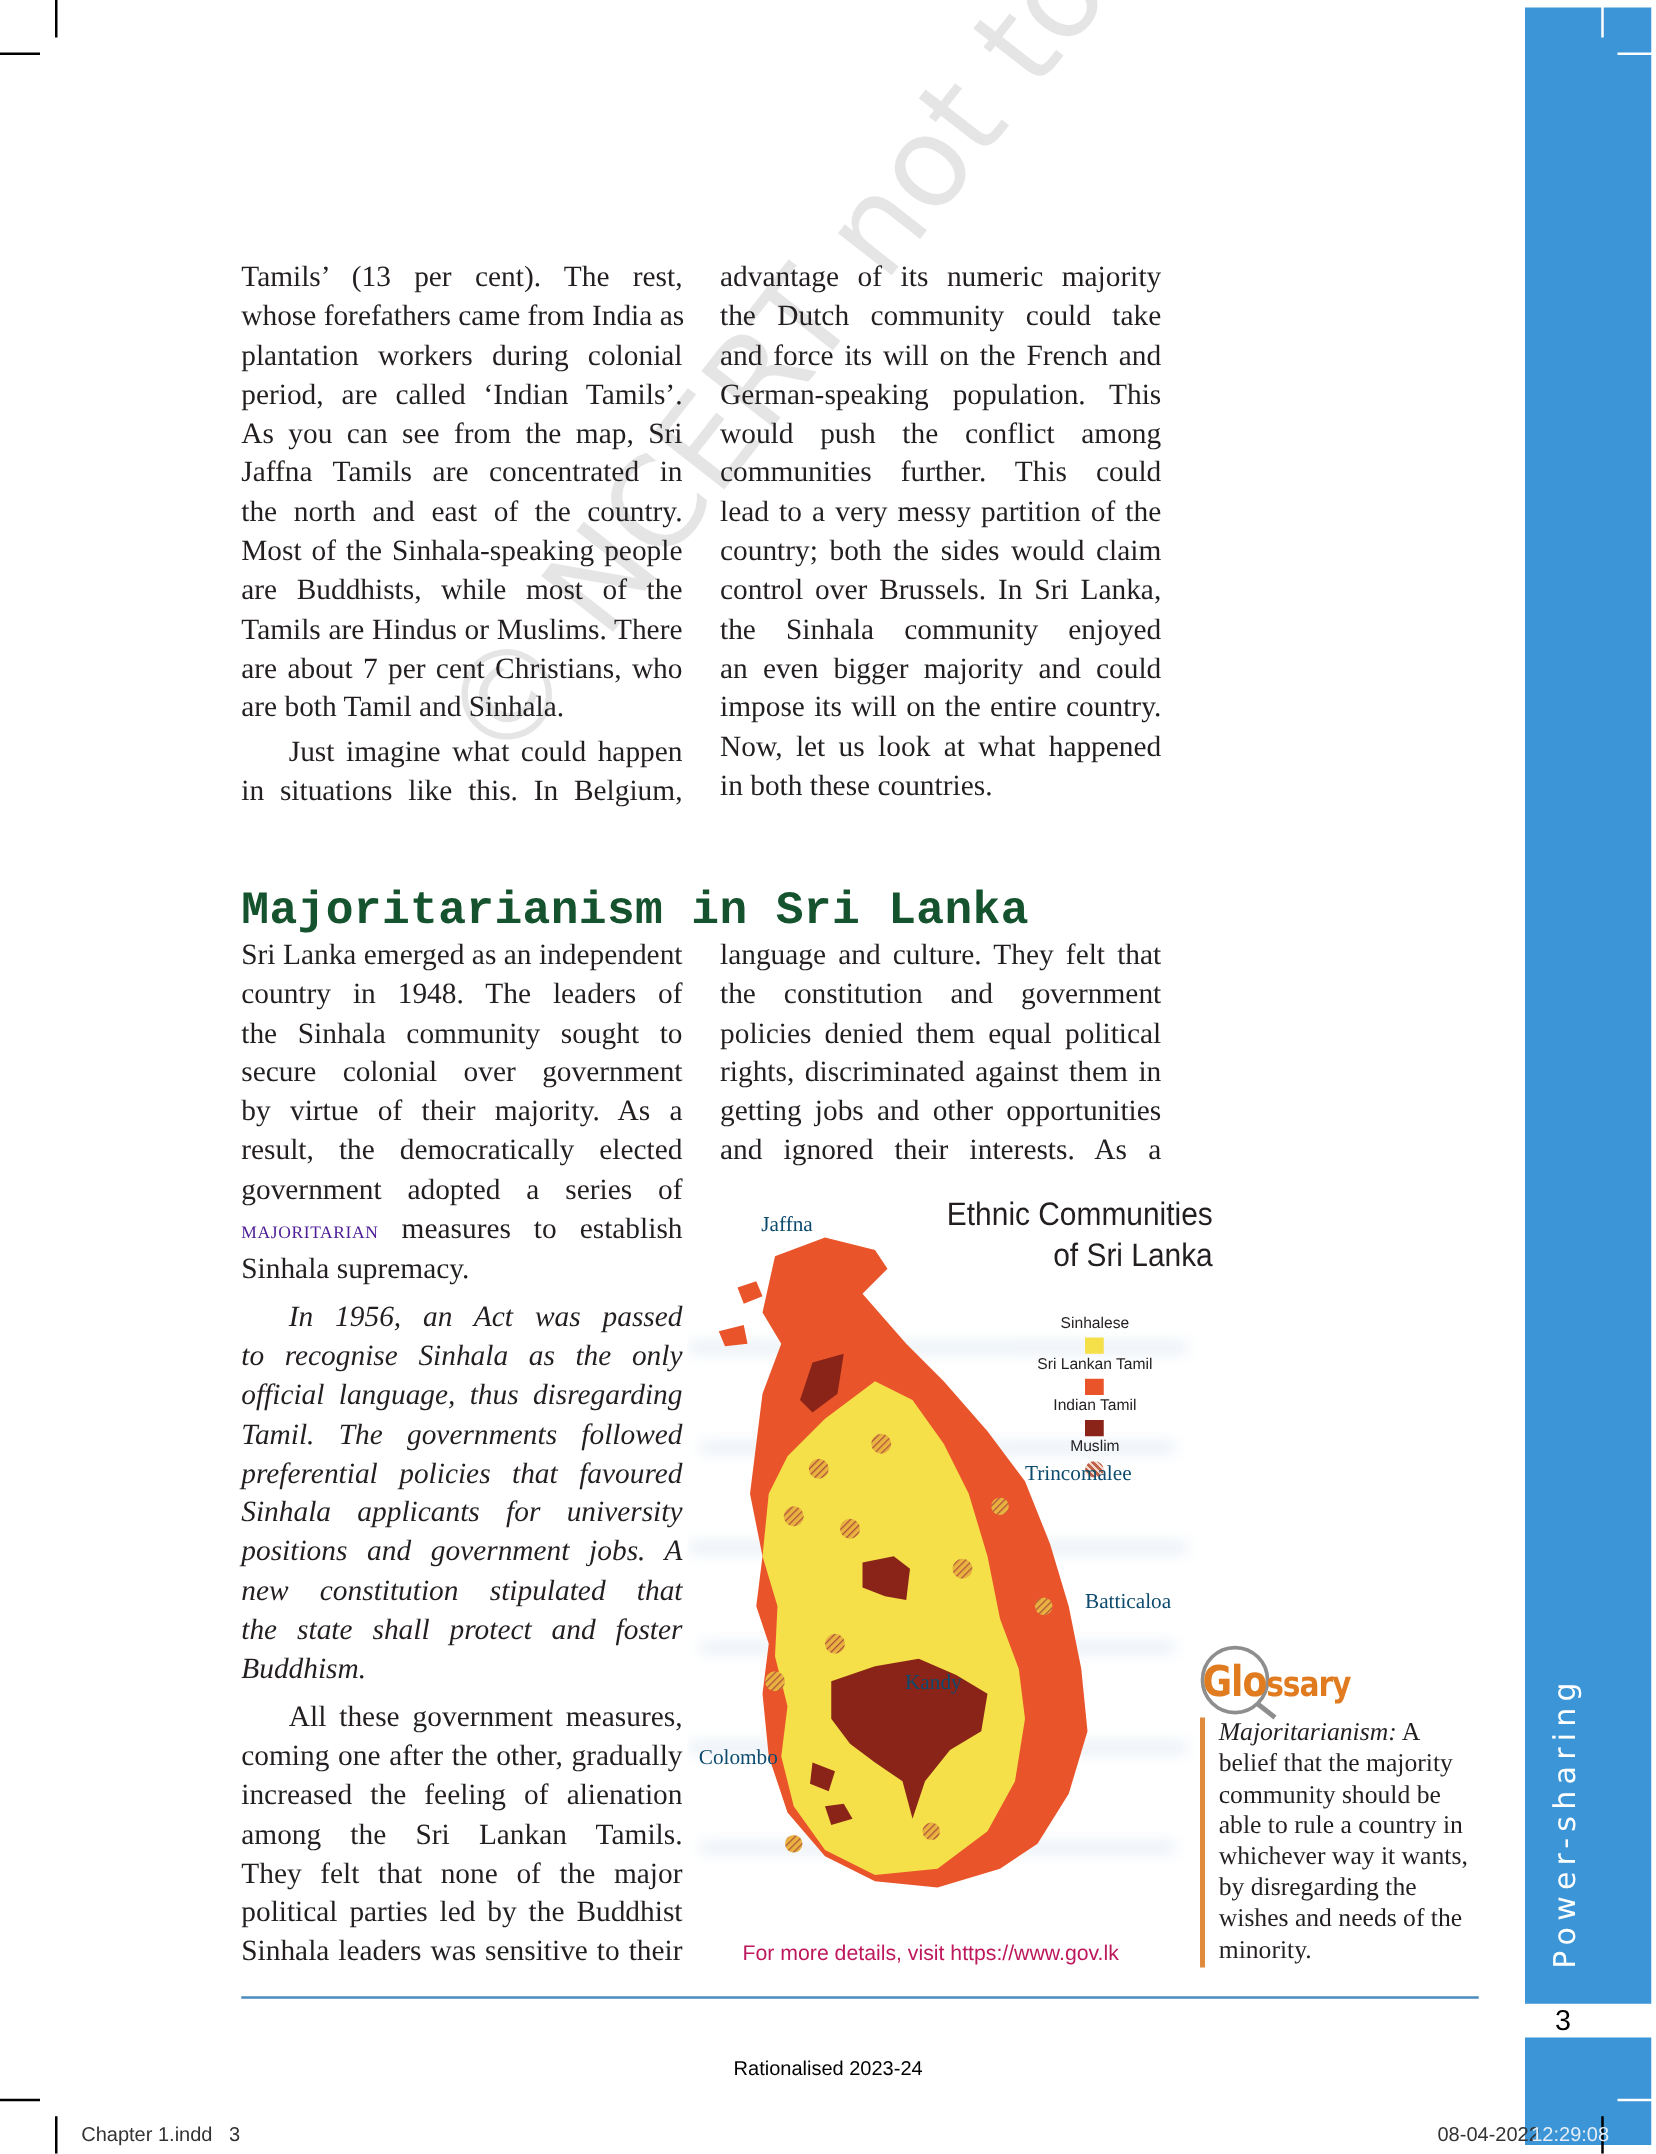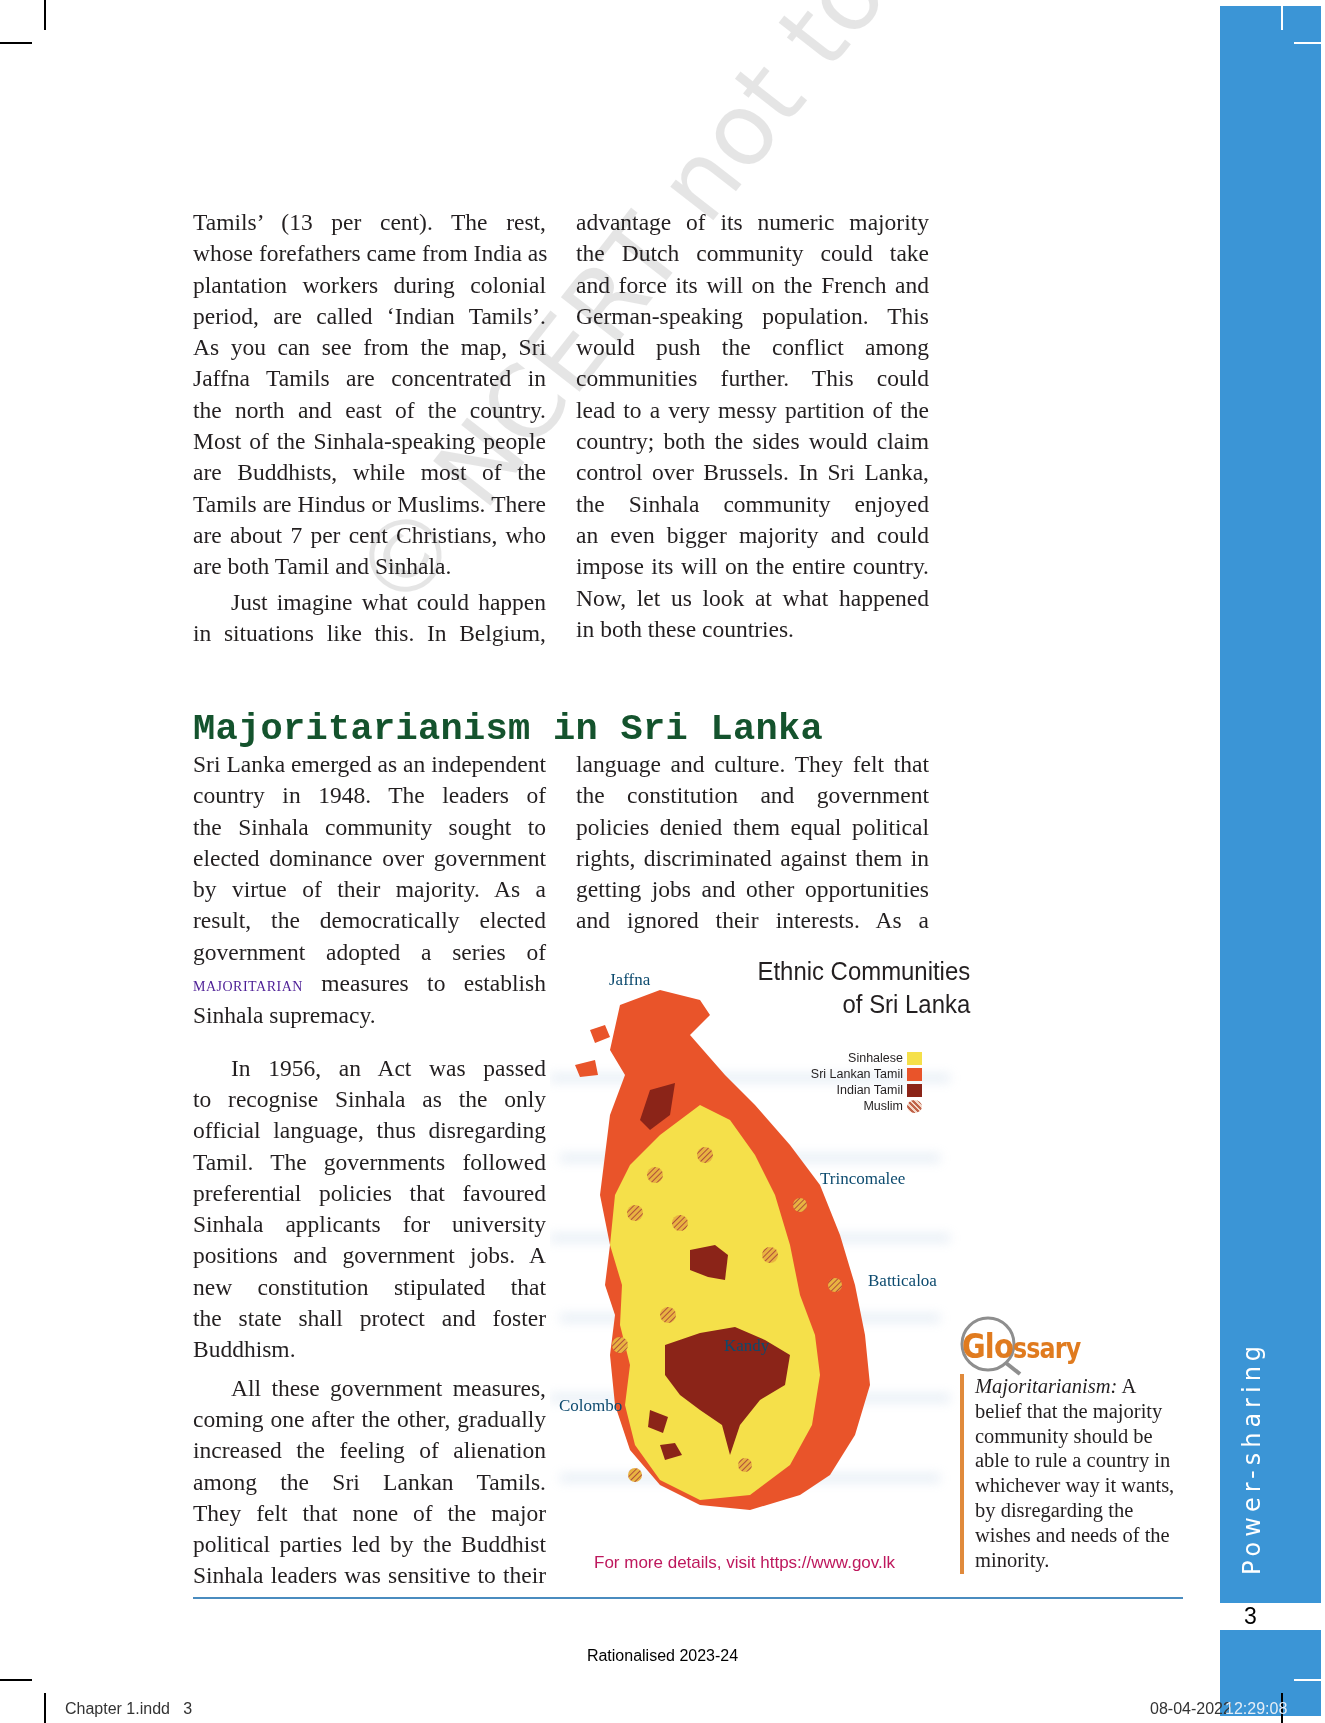--- a/index.html
+++ b/index.html
@@ -10,21 +10,21 @@
   .side-label{position:absolute;left:1238px;top:1575px;transform-origin:left top;transform:rotate(-90deg);color:#fff;font-family:"DejaVu Sans",sans-serif;font-size:24px;letter-spacing:5px;white-space:nowrap;}
   .page-num{position:absolute;left:1244px;top:1603px;font-family:"Liberation Sans",sans-serif;font-size:23px;color:#000;}
   .col{position:absolute;font-size:23.5px;line-height:31.3px;text-align:justify;}
   .line{display:block;text-align:justify;text-align-last:justify;white-space:nowrap;}
   .line.last{text-align-last:left;}
   .section-title{position:absolute;left:193px;top:708px;font-family:Liberation Mono, monospace;font-weight:bold;font-size:37px;color:#14532d;letter-spacing:0.3px;}
   .term{color:#4c1d95;font-variant:small-caps;font-size:20px;letter-spacing:0.5px;}
   .map-wrap{position:absolute;left:550px;top:955px;width:420px;height:620px;}
   .map-title{position:absolute;right:0;top:0;text-align:right;font-family:"Liberation Sans",sans-serif;font-size:26px;line-height:33px;color:#231f20;transform:scaleX(0.92);transform-origin:right top;}
   .legend{position:absolute;right:48px;top:95px;font-family:"Liberation Sans",sans-serif;font-size:12.5px;line-height:16px;text-align:right;}
-  .legend-row{display:flex;justify-content:flex-end;align-items:center;gap:4px;}
+  .legend-row{display:flex;justify-content:flex-end;align-items:center;gap:4px;flex-direction:column;}
   .swatch{width:15px;height:13px;display:inline-block;}
   .place{position:absolute;font-family:"Liberation Serif",serif;font-size:17px;color:#0c4a6e;}
   .caption{position:absolute;left:594px;top:1553px;font-family:"Liberation Sans",sans-serif;font-size:17px;color:#be185d;text-align:right;}
   .rule{position:absolute;left:193px;top:1597px;width:990px;height:2px;background:#4a8cbf;}
   .glossary-logo{position:absolute;left:958px;top:1316px;}
   .glossary-bar{position:absolute;left:960px;top:1374px;width:4px;height:200px;background:#e08a3c;}
   .glossary-text{position:absolute;left:975px;top:1374px;width:215px;font-size:20.5px;line-height:24.8px;}
   .footer-center{position:absolute;left:0;width:1325px;top:1647px;text-align:center;font-family:"Liberation Sans",sans-serif;font-size:16px;color:#000;}
   .slug{position:absolute;font-family:"Liberation Sans",sans-serif;font-size:16px;color:#333;}
   .watermark{position:absolute;left:330px;top:560px;transform:rotate(-52deg);transform-origin:left top;font-family:"DejaVu Sans",sans-serif;font-size:100px;color:rgba(0,0,0,0.10);white-space:nowrap;pointer-events:none;}
@@ -88,31 +88,31 @@
     </div>
 </div>
 
 <div class="section-title">Majoritarianism in Sri Lanka</div>
 
 <div class="col" style="left:193px;top:749px;width:353px;">
   <div id="sl-p1">
       <div class="line">Sri Lanka emerged as an independent</div>
       <div class="line">country in 1948. The leaders of</div>
       <div class="line">the Sinhala community sought to</div>
-      <div class="line">elected dominance over government</div>
+      <div class="line">secure colonial over government</div>
       <div class="line">by virtue of their majority. As a</div>
       <div class="line">result, the democratically elected</div>
       <div class="line">government adopted a series of</div>
     </div>
   <div class="line">
     <span class="term">majoritarian</span>
     <span>measures to establish</span>
   </div>
   <div class="line last">Sinhala supremacy.</div>
-  <div id="sl-p2" style="margin-top:21px;">
+  <div id="sl-p2" style="margin-top:7px;font-style:italic;">
       <div class="line" style="padding-left: 38px;">In 1956, an Act was passed</div>
       <div class="line">to recognise Sinhala as the only</div>
       <div class="line">official language, thus disregarding</div>
       <div class="line">Tamil. The governments followed</div>
       <div class="line">preferential policies that favoured</div>
       <div class="line">Sinhala applicants for university</div>
       <div class="line">positions and government jobs. A</div>
       <div class="line">new constitution stipulated that</div>
       <div class="line">the state shall protect and foster</div>
       <div class="line last">Buddhism.</div>

